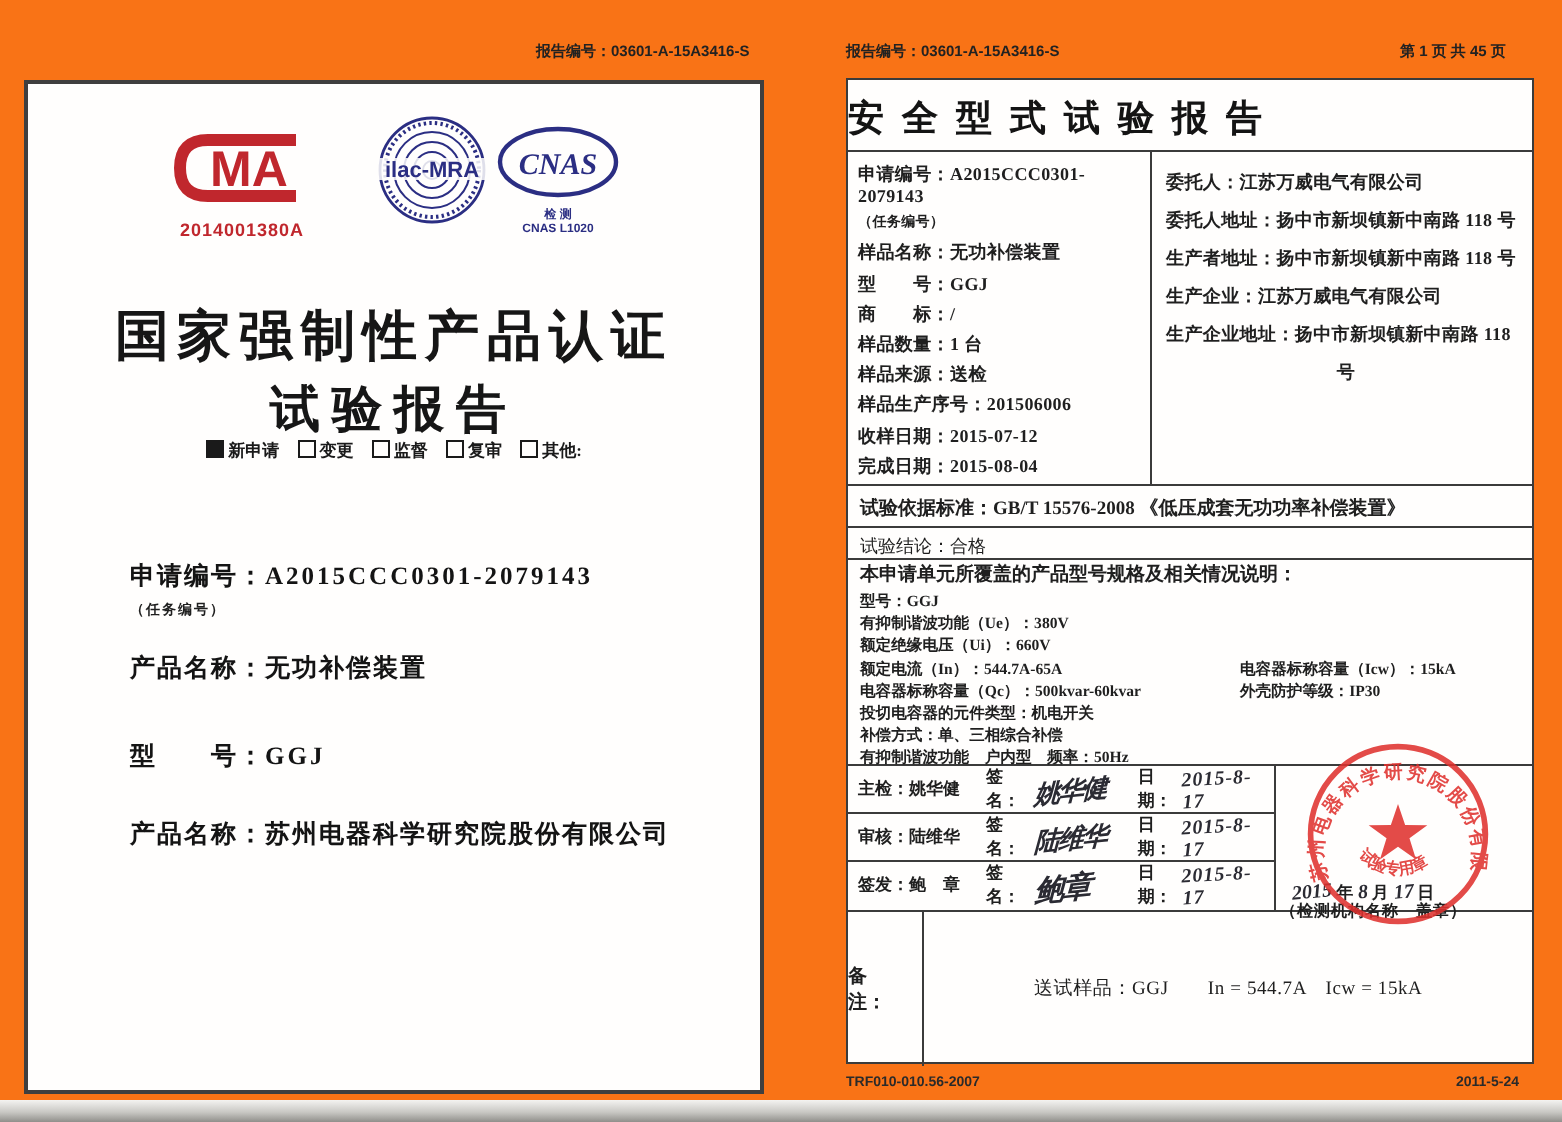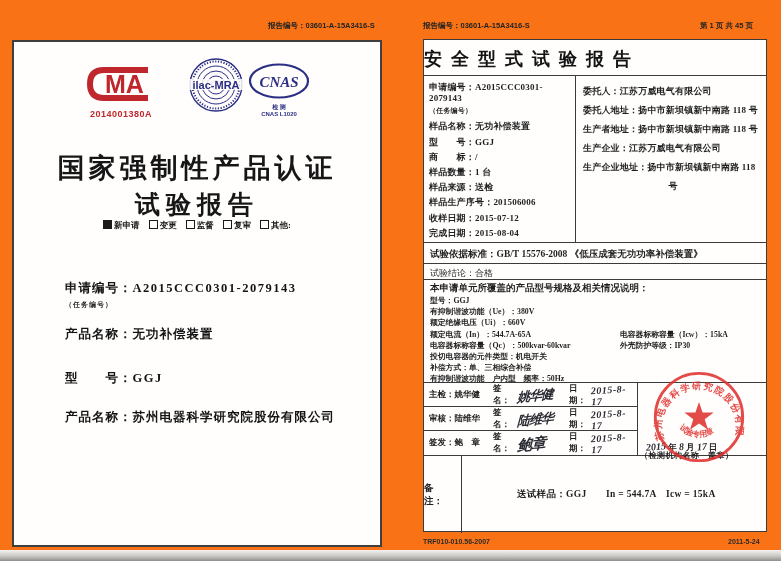--- a/index.html
+++ b/index.html
@@ -60,21 +60,21 @@
   .stamp-col{flex:1;position:relative;}
   .stamp-caption{position:absolute;left:2px;top:44px;width:100%;font-size:8px;font-weight:600;letter-spacing:.5px;margin-top:23px;}
   .stamp-date{position:absolute;left:8px;top:58px;font-size:8.5px;font-weight:600;}
   .hand{font-style:italic;font-weight:bold;color:#2b2b33;}
   .hand-name{display:inline-block;font-size:13px;transform:rotate(-6deg) skewX(-8deg);letter-spacing:-1px;}
   .hand-date{display:inline-block;font-size:10px;transform:rotate(-3deg);letter-spacing:.5px;}
   .hand-sm{display:inline-block;font-size:10px;transform:rotate(-5deg);}
   .row-remark{height:77px;display:flex;border-bottom:none;}
   .remark-label{width:38px;border-right:1.2px solid #3b3b3b;box-sizing:border-box;
        display:flex;align-items:center;justify-content:center;font-size:9.5px;font-weight:600;}
-  .remark-content{flex:1;display:flex;align-items:center;padding-left:55px;font-size:9.5px;font-weight:700;letter-spacing:.3px;}
+  .remark-content{flex:1;display:flex;align-items:center;padding-left:55px;font-size:9.5px;font-weight:400;letter-spacing:.3px;}
   .footer{font-family:"Liberation Sans","DejaVu Sans",sans-serif;font-size:7px;font-weight:bold;color:#2a2a2a;}
   .stamp-svg{position:absolute;left:652px;top:370px;width:94px;height:94px;opacity:.87;z-index:5;}
 </style>
 </head>
 <body>
 
 <div class="scan">
 
   <div class="abs hdr" style="left:268px;top:21px;width:112px;">报告编号：03601-A-15A3416-S</div>
 

